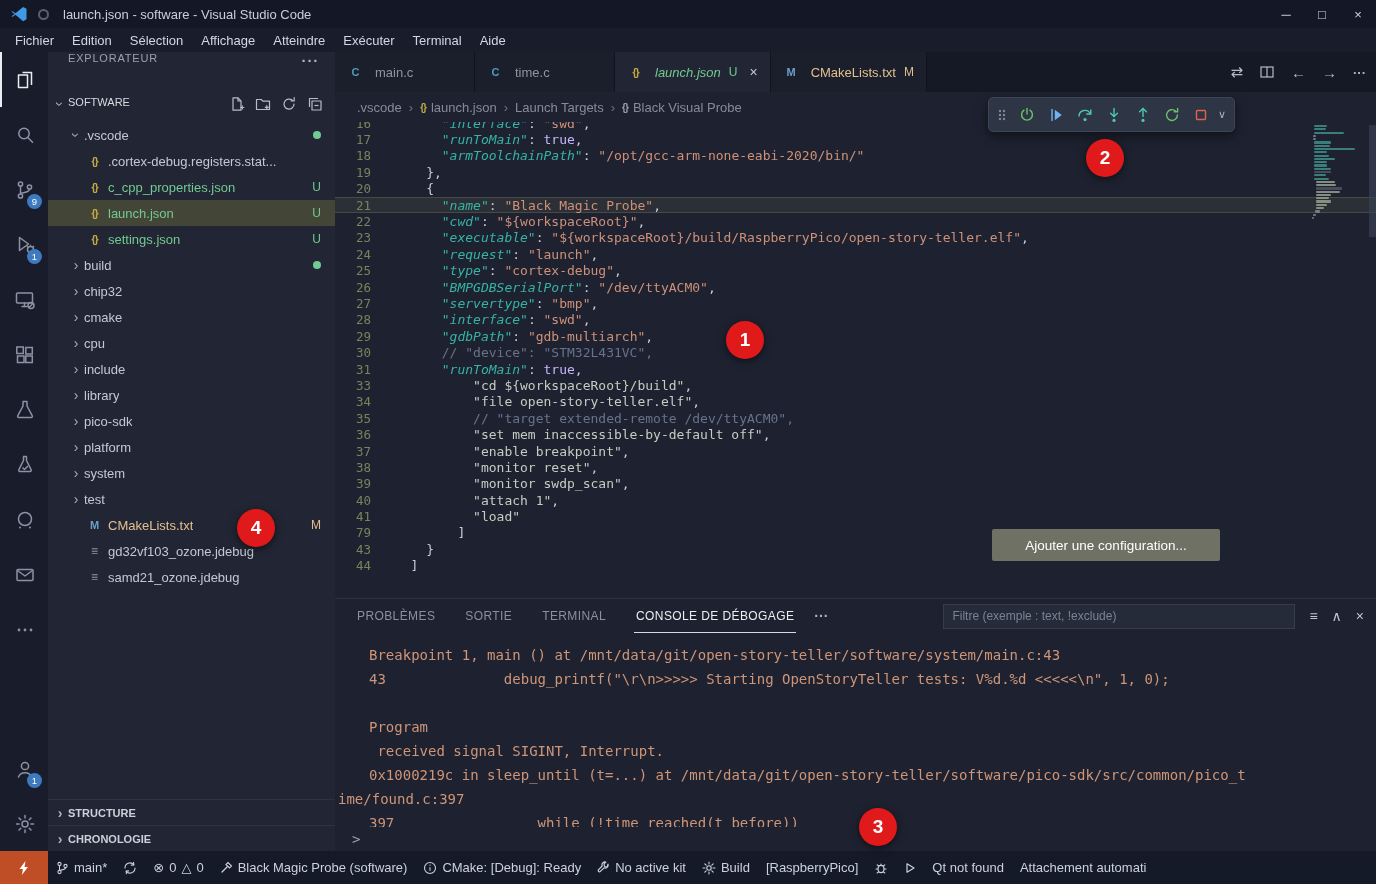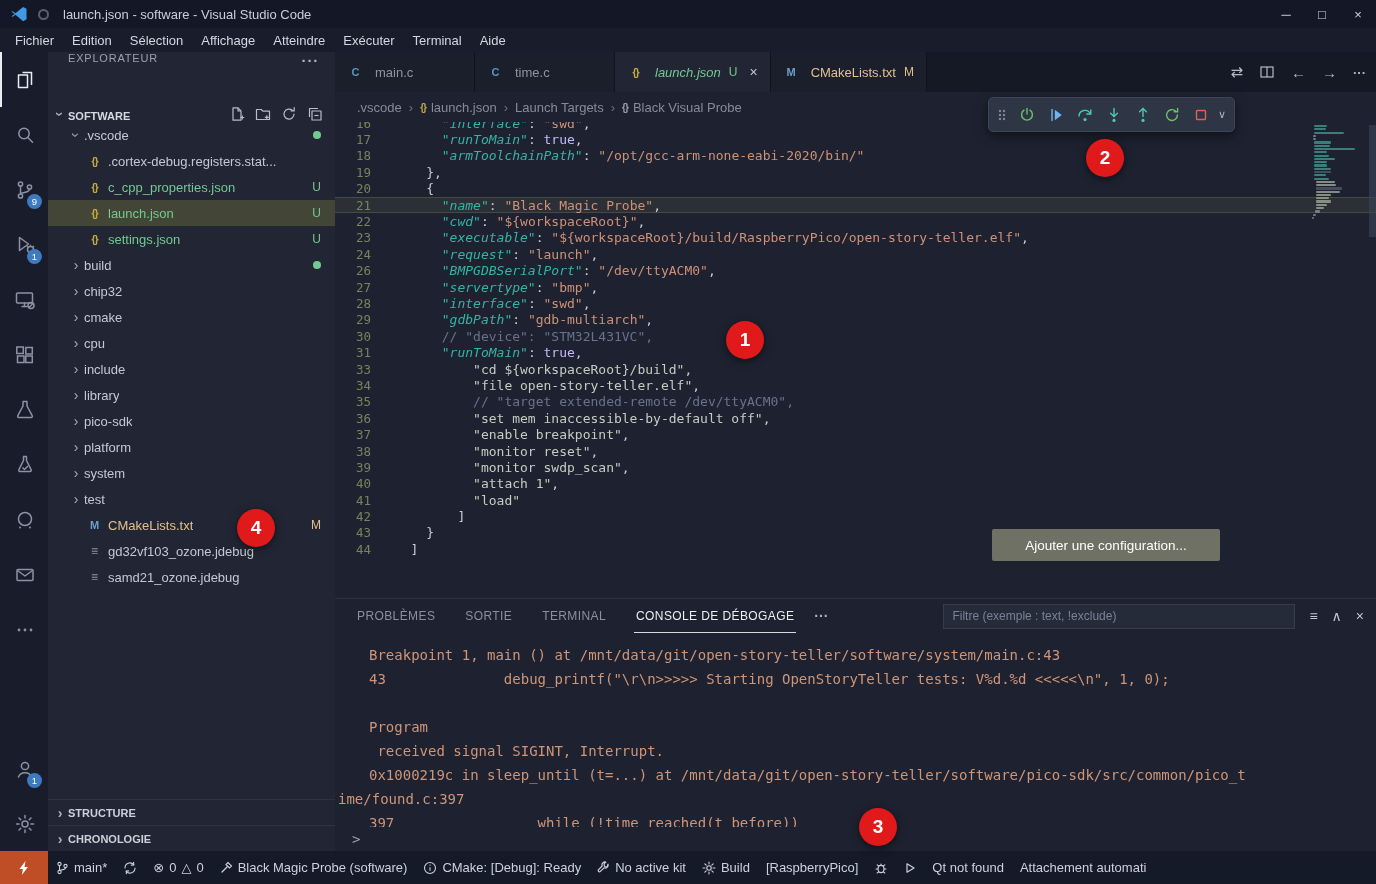--- a/index.html
+++ b/index.html
@@ -24,21 +24,21 @@
 .activitybar{width:48px;background:#191d2b;display:flex;flex-direction:column;flex:none}
 .act-item{height:55px;display:flex;align-items:center;justify-content:center;color:#8a92a4;position:relative;border-left:2px solid transparent}
 .act-item.active{color:#e9ecf2;border-left-color:#e9ecf2}
 .act-badge{position:absolute;right:6px;bottom:8px;min-width:15px;height:15px;border-radius:8px;background:var(--badge-blue,#3d7abf);color:#fff;font-size:9.5px;display:flex;align-items:center;justify-content:center;padding:0 3px}
 .act-spacer{flex:1}
 
 
 .sidebar{width:287px;background:#222634;flex:none;display:flex;flex-direction:column;min-height:0}
 .side-header{height:44px;display:flex;padding:0 16px 0 20px;font-size:11px;letter-spacing:.8px;color:#9aa0ad}
 .hdr-more{margin-left:auto;color:#aeb4c0;font-size:15px;font-weight:bold}
-.section-row{height:26px;display:flex;align-items:flex-end;padding:0 12px 0 4px;font-size:11px;font-weight:bold;color:#d6d9e0}
+.section-row{height:26px;display:flex;align-items:flex-start;padding:0 12px 0 4px;font-size:11px;font-weight:normal;color:#d6d9e0}
 .sec-actions{margin-left:auto;display:flex;gap:10px;color:#b6bcc8;align-items:center}
 .tree{overflow:hidden}
 .trow{height:26px;display:flex;align-items:center;font-size:13px;color:#c3c8d2;padding-right:14px}
 .trow.sel{background:#434637}
 .chev{width:16px;display:inline-flex;justify-content:center;color:#aab0bc;font-size:14px;flex:none}
 .chev.open{transform:rotate(90deg)}
 .ficon{width:17px;flex:none;display:inline-flex;justify-content:center;align-items:center;margin-right:5px}
 .fi-json{color:#c8ab3f;font-size:10.5px;font-weight:bold;letter-spacing:-1px}
 .fi-c{color:#519aba;font-size:11px;font-weight:bold}
 .fi-cmake{color:#6a9fc9;font-size:11px;font-weight:bold}
@@ -419,36 +419,37 @@
         <div class="code-lines">
             <div class="code-line"><span class="ln">16</span><span class="lc" style="padding-left: 7ch;"><span class="tk-k">"interface"</span><span class="tk-p">: </span><span class="tk-s">"swd"</span><span class="tk-p">,</span></span></div>
             <div class="code-line"><span class="ln">17</span><span class="lc" style="padding-left: 7ch;"><span class="tk-k">"runToMain"</span><span class="tk-p">: </span><span class="tk-b">true</span><span class="tk-p">,</span></span></div>
             <div class="code-line"><span class="ln">18</span><span class="lc" style="padding-left: 7ch;"><span class="tk-k">"armToolchainPath"</span><span class="tk-p">: </span><span class="tk-s">"/opt/gcc-arm-none-eabi-2020/bin/"</span></span></div>
             <div class="code-line"><span class="ln">19</span><span class="lc" style="padding-left: 5ch;"><span class="tk-p">},</span></span></div>
             <div class="code-line"><span class="ln">20</span><span class="lc" style="padding-left: 5ch;"><span class="tk-p">{</span></span></div>
             <div class="code-line current"><span class="ln">21</span><span class="lc" style="padding-left: 7ch;"><span class="tk-k">"name"</span><span class="tk-p">: </span><span class="tk-s">"Black Magic Probe"</span><span class="tk-p">,</span></span></div>
             <div class="code-line"><span class="ln">22</span><span class="lc" style="padding-left: 7ch;"><span class="tk-k">"cwd"</span><span class="tk-p">: </span><span class="tk-s">"${workspaceRoot}"</span><span class="tk-p">,</span></span></div>
             <div class="code-line"><span class="ln">23</span><span class="lc" style="padding-left: 7ch;"><span class="tk-k">"executable"</span><span class="tk-p">: </span><span class="tk-s">"${workspaceRoot}/build/RaspberryPico/open-story-teller.elf"</span><span class="tk-p">,</span></span></div>
             <div class="code-line"><span class="ln">24</span><span class="lc" style="padding-left: 7ch;"><span class="tk-k">"request"</span><span class="tk-p">: </span><span class="tk-s">"launch"</span><span class="tk-p">,</span></span></div>
+            <div class="code-line"><span class="ln">25</span><span class="lc" style="padding-left: 7ch;"><span class="tk-k">"type"</span><span class="tk-p">: </span><span class="tk-s">"cortex-debug"</span><span class="tk-p">,</span></span></div>
             <div class="code-line"><span class="ln">26</span><span class="lc" style="padding-left: 7ch;"><span class="tk-k">"BMPGDBSerialPort"</span><span class="tk-p">: </span><span class="tk-s">"/dev/ttyACM0"</span><span class="tk-p">,</span></span></div>
             <div class="code-line"><span class="ln">27</span><span class="lc" style="padding-left: 7ch;"><span class="tk-k">"servertype"</span><span class="tk-p">: </span><span class="tk-s">"bmp"</span><span class="tk-p">,</span></span></div>
             <div class="code-line"><span class="ln">28</span><span class="lc" style="padding-left: 7ch;"><span class="tk-k">"interface"</span><span class="tk-p">: </span><span class="tk-s">"swd"</span><span class="tk-p">,</span></span></div>
             <div class="code-line"><span class="ln">29</span><span class="lc" style="padding-left: 7ch;"><span class="tk-k">"gdbPath"</span><span class="tk-p">: </span><span class="tk-s">"gdb-multiarch"</span><span class="tk-p">,</span></span></div>
             <div class="code-line"><span class="ln">30</span><span class="lc" style="padding-left: 7ch;"><span class="tk-c">// "device": "STM32L431VC",</span></span></div>
             <div class="code-line"><span class="ln">31</span><span class="lc" style="padding-left: 7ch;"><span class="tk-k">"runToMain"</span><span class="tk-p">: </span><span class="tk-b">true</span><span class="tk-p">,</span></span></div>
             <div class="code-line"><span class="ln">33</span><span class="lc" style="padding-left: 11ch;"><span class="tk-a">"cd ${workspaceRoot}/build"</span><span class="tk-p">,</span></span></div>
             <div class="code-line"><span class="ln">34</span><span class="lc" style="padding-left: 11ch;"><span class="tk-a">"file open-story-teller.elf"</span><span class="tk-p">,</span></span></div>
             <div class="code-line"><span class="ln">35</span><span class="lc" style="padding-left: 11ch;"><span class="tk-c">// "target extended-remote /dev/ttyACM0",</span></span></div>
             <div class="code-line"><span class="ln">36</span><span class="lc" style="padding-left: 11ch;"><span class="tk-a">"set mem inaccessible-by-default off"</span><span class="tk-p">,</span></span></div>
             <div class="code-line"><span class="ln">37</span><span class="lc" style="padding-left: 11ch;"><span class="tk-a">"enable breakpoint"</span><span class="tk-p">,</span></span></div>
             <div class="code-line"><span class="ln">38</span><span class="lc" style="padding-left: 11ch;"><span class="tk-a">"monitor reset"</span><span class="tk-p">,</span></span></div>
             <div class="code-line"><span class="ln">39</span><span class="lc" style="padding-left: 11ch;"><span class="tk-a">"monitor swdp_scan"</span><span class="tk-p">,</span></span></div>
             <div class="code-line"><span class="ln">40</span><span class="lc" style="padding-left: 11ch;"><span class="tk-a">"attach 1"</span><span class="tk-p">,</span></span></div>
             <div class="code-line"><span class="ln">41</span><span class="lc" style="padding-left: 11ch;"><span class="tk-a">"load"</span></span></div>
-            <div class="code-line"><span class="ln">42</span><span class="lc" style="padding-left: 9ch;"><span class="tk-p">]</span></span></div>
+            <div class="code-line"><span class="ln">79</span><span class="lc" style="padding-left: 9ch;"><span class="tk-p">]</span></span></div>
             <div class="code-line"><span class="ln">43</span><span class="lc" style="padding-left: 5ch;"><span class="tk-p">}</span></span></div>
             <div class="code-line"><span class="ln">44</span><span class="lc" style="padding-left: 3ch;"><span class="tk-p">]</span></span></div>
           </div>
         <div class="minimap">
             <div class="mm-bar" style="width: 13px; margin-left: 3.5px; background: rgb(62, 142, 133);"></div>
             <div class="mm-bar" style="width: 12.5px; margin-left: 3.5px; background: rgb(62, 142, 133);"></div>
             <div class="mm-bar" style="width: 30.5px; margin-left: 3.5px; background: rgb(62, 142, 133);"></div>
             <div class="mm-bar" style="width: 3.5px; margin-left: 2.5px; background: rgb(126, 135, 150);"></div>
             <div class="mm-bar" style="width: 3px; margin-left: 2.5px; background: rgb(126, 135, 150);"></div>
             <div class="mm-bar" style="width: 17.5px; margin-left: 3.5px; background: rgb(62, 142, 133);"></div>

